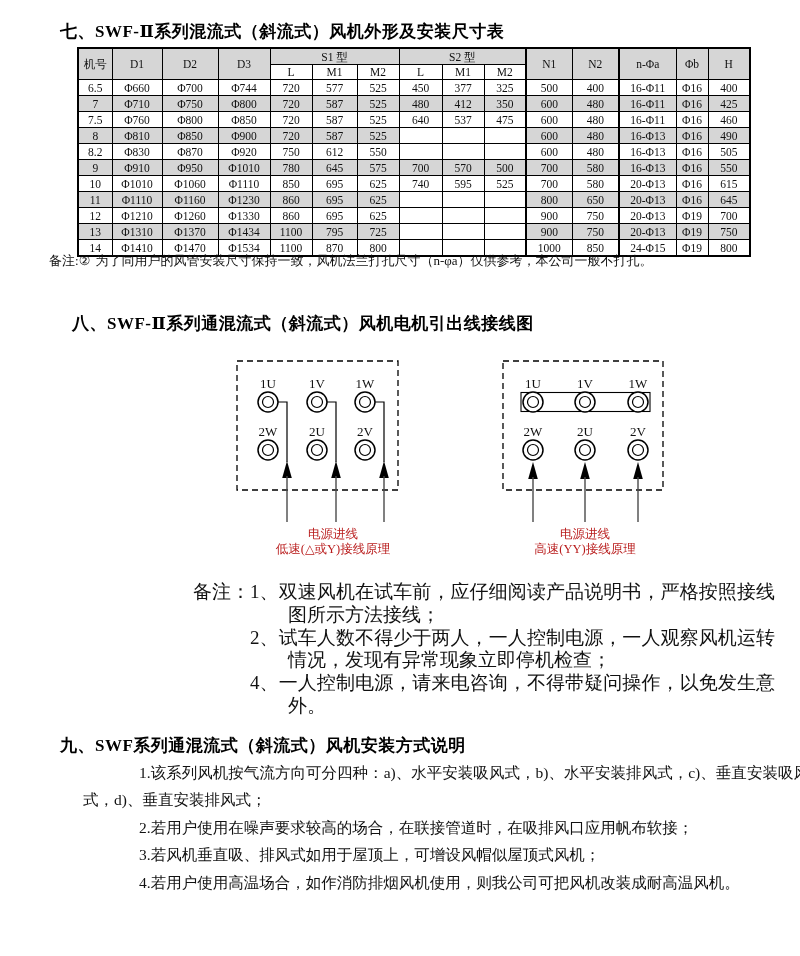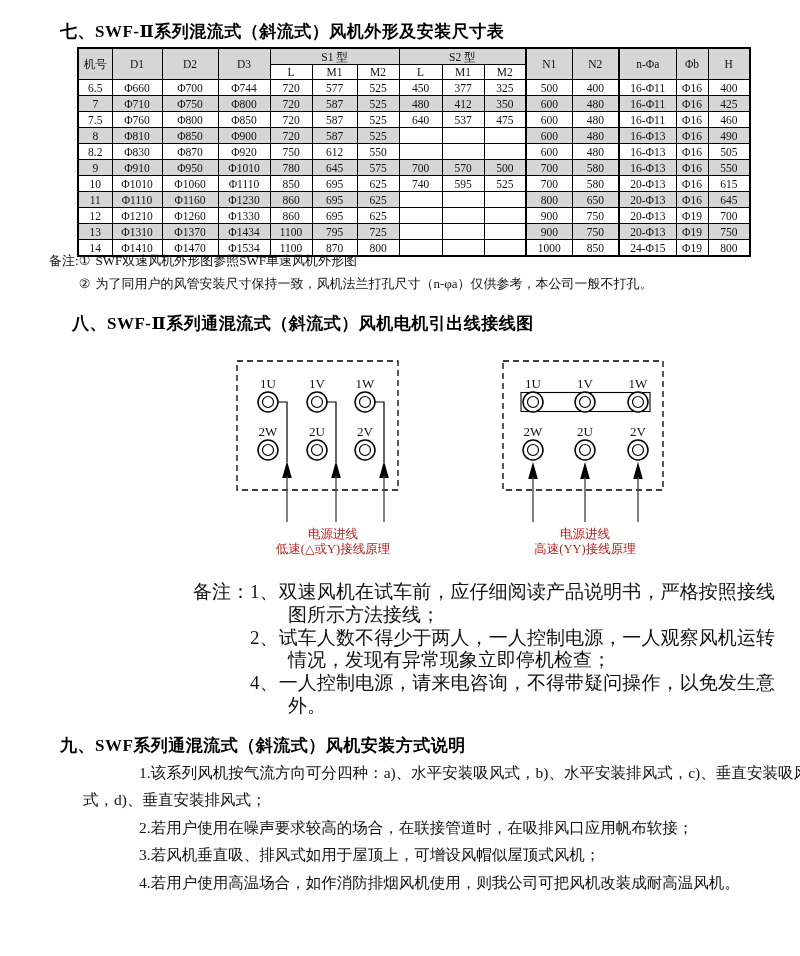--- a/index.html
+++ b/index.html
@@ -302,21 +302,20 @@
         <td class="bl">24-Φ15</td>
         <td>Φ19</td>
         <td>800</td>
       </tr>
     </tbody>
 </table>
 
 <div class="note7">
   <span class="nlabel">备注:</span>
   <div class="nitems">
-      <div class="note-item"><span class="num">①</span><span>SWF双速风机外形图参照SWF单速风机外形图</span></div>
       <div class="note-item"><span class="num">②</span><span>为了同用户的风管安装尺寸保持一致，风机法兰打孔尺寸（n-φa）仅供参考，本公司一般不打孔。</span></div>
     </div>
 </div>
 
 <div class="sec-title" style="left:72px;top:312px;">八、SWF-Ⅱ系列通混流式（斜流式）风机电机引出线接线图</div>
 
 <svg class="diag" style="left:230px;top:355px;" width="175" height="175" viewBox="0 0 175 175">
   <rect class="dashbox" x="7" y="6" width="161" height="129"></rect>
 
   <path class="wire" d="M48 47 H57 V107"></path>

